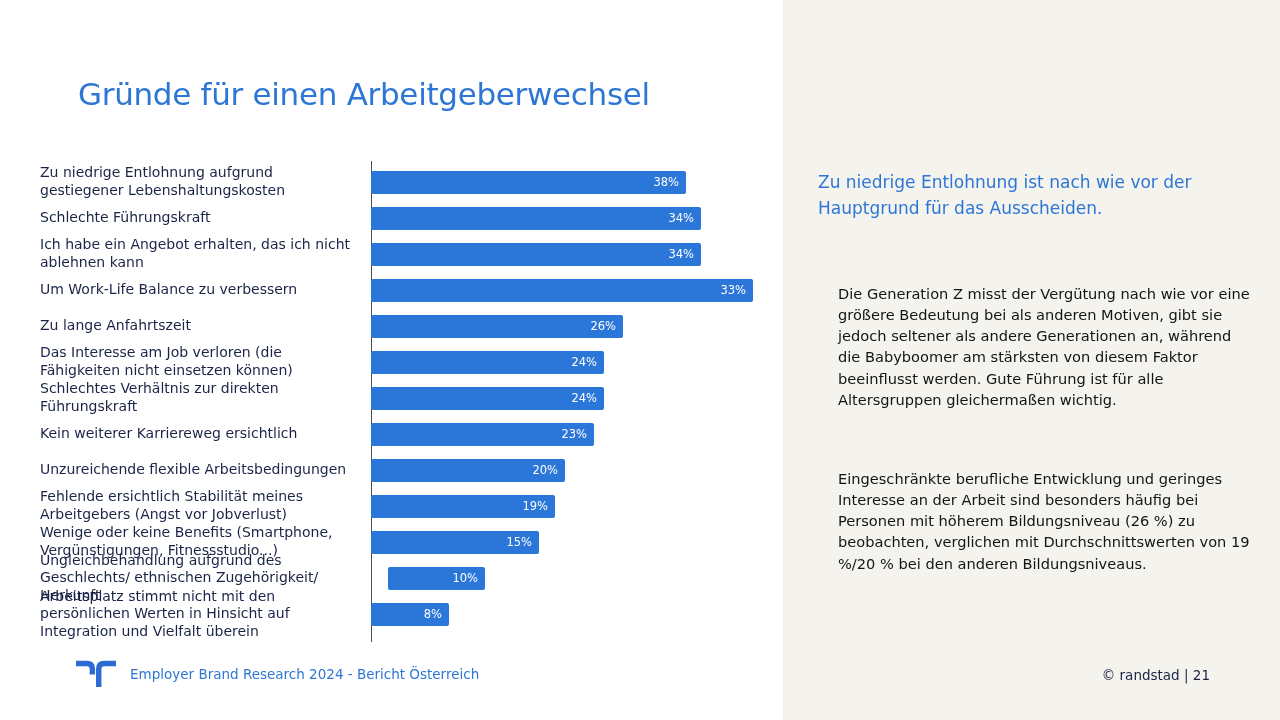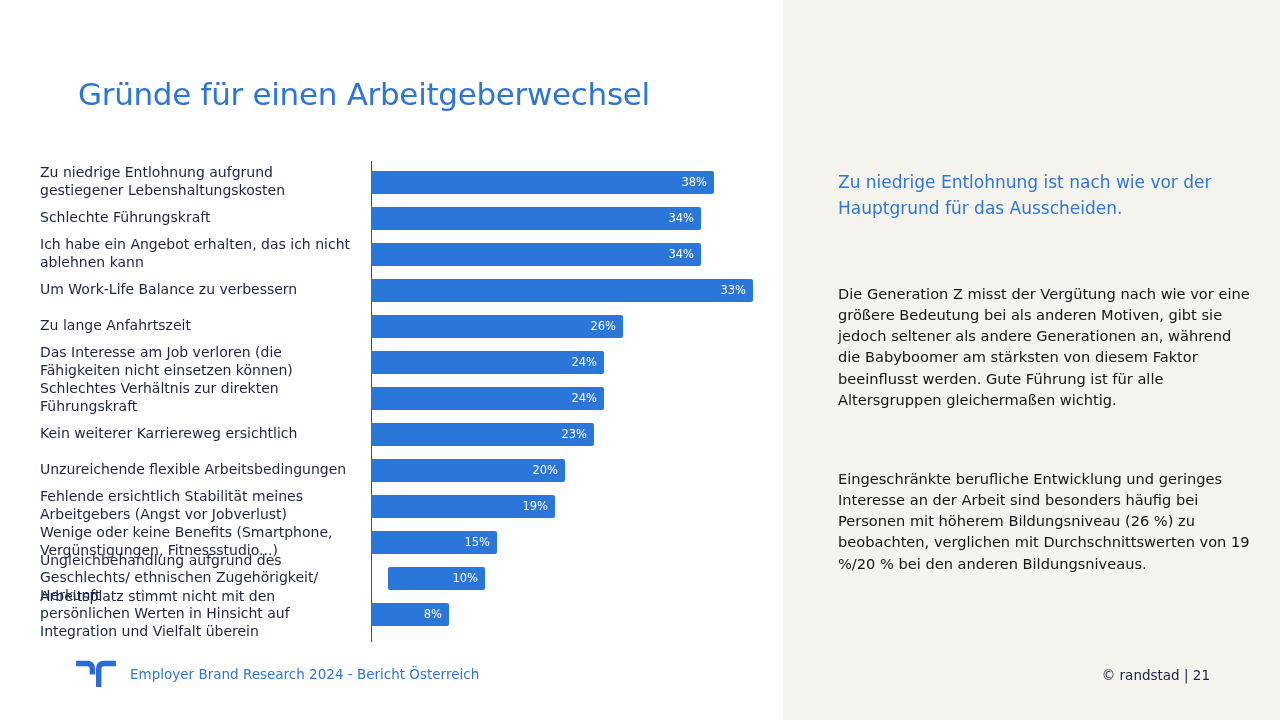--- a/index.html
+++ b/index.html
@@ -46,21 +46,21 @@
     height: 23px; border-radius: 2px;
     display: flex; align-items: center; justify-content: flex-end;
   }
   .bar-value {
     color: #ffffff; font-size: 11.5px; font-weight: 500;
     padding-right: 7px; white-space: nowrap;
   }
 
   
   .side-heading {
-    position: absolute; left: 838px; top: 170px; width: 402px;
+    position: absolute; left: 818px; top: 170px; width: 402px;
     font-size: 17px; line-height: 1.5;
     color: #2d76d5;
   }
   .side-para-1 {
     position: absolute; left: 838px; top: 283px; width: 412px;
     font-size: 14.6px; line-height: 1.45;
     color: #141414;
   }
   .side-para-2 {
     position: absolute; left: 838px; top: 468px; width: 412px;
@@ -89,21 +89,21 @@
 
 <h1 class="slide-title">Gründe für einen Arbeitgeberwechsel</h1>
 
 <div class="chart">
   <div class="chart-rows">
     <div class="chart-axis"></div>
 
   <div class="chart-row">
         <div class="row-label" style="color: rgb(27, 36, 71);">Zu niedrige Entlohnung aufgrund gestiegener Lebenshaltungskosten</div>
         <div class="bar-area">
-          <div class="bar" style="width: 343px; background: rgb(43, 118, 217);">
+          <div class="bar" style="width: 315px; background: rgb(43, 118, 217);">
             <span class="bar-value">38%</span>
           </div>
         </div>
       </div>
       <div class="chart-row">
         <div class="row-label" style="color: rgb(27, 36, 71);">Schlechte Führungskraft</div>
         <div class="bar-area">
           <div class="bar" style="width: 330px; background: rgb(43, 118, 217);">
             <span class="bar-value">34%</span>
           </div>
@@ -169,21 +169,21 @@
         <div class="row-label" style="color: rgb(27, 36, 71);">Fehlende ersichtlich Stabilität meines Arbeitgebers (Angst vor Jobverlust)</div>
         <div class="bar-area">
           <div class="bar" style="width: 184px; background: rgb(43, 118, 217); text-align: right;">
             <span class="bar-value">19%</span>
           </div>
         </div>
       </div>
       <div class="chart-row">
         <div class="row-label" style="color: rgb(27, 36, 71);">Wenige oder keine Benefits (Smartphone, Vergünstigungen, Fitnessstudio...)</div>
         <div class="bar-area">
-          <div class="bar" style="width: 126px; background: rgb(43, 118, 217);">
+          <div class="bar" style="width: 168px; background: rgb(43, 118, 217);">
             <span class="bar-value">15%</span>
           </div>
         </div>
       </div>
       <div class="chart-row">
         <div class="row-label" style="color: rgb(27, 36, 71);">Ungleichbehandlung aufgrund des Geschlechts/ ethnischen Zugehörigkeit/ Herkunft</div>
         <div class="bar-area">
           <div class="bar" style="width: 97px; background: rgb(43, 118, 217); margin-left: 17px;">
             <span class="bar-value">10%</span>
           </div>

